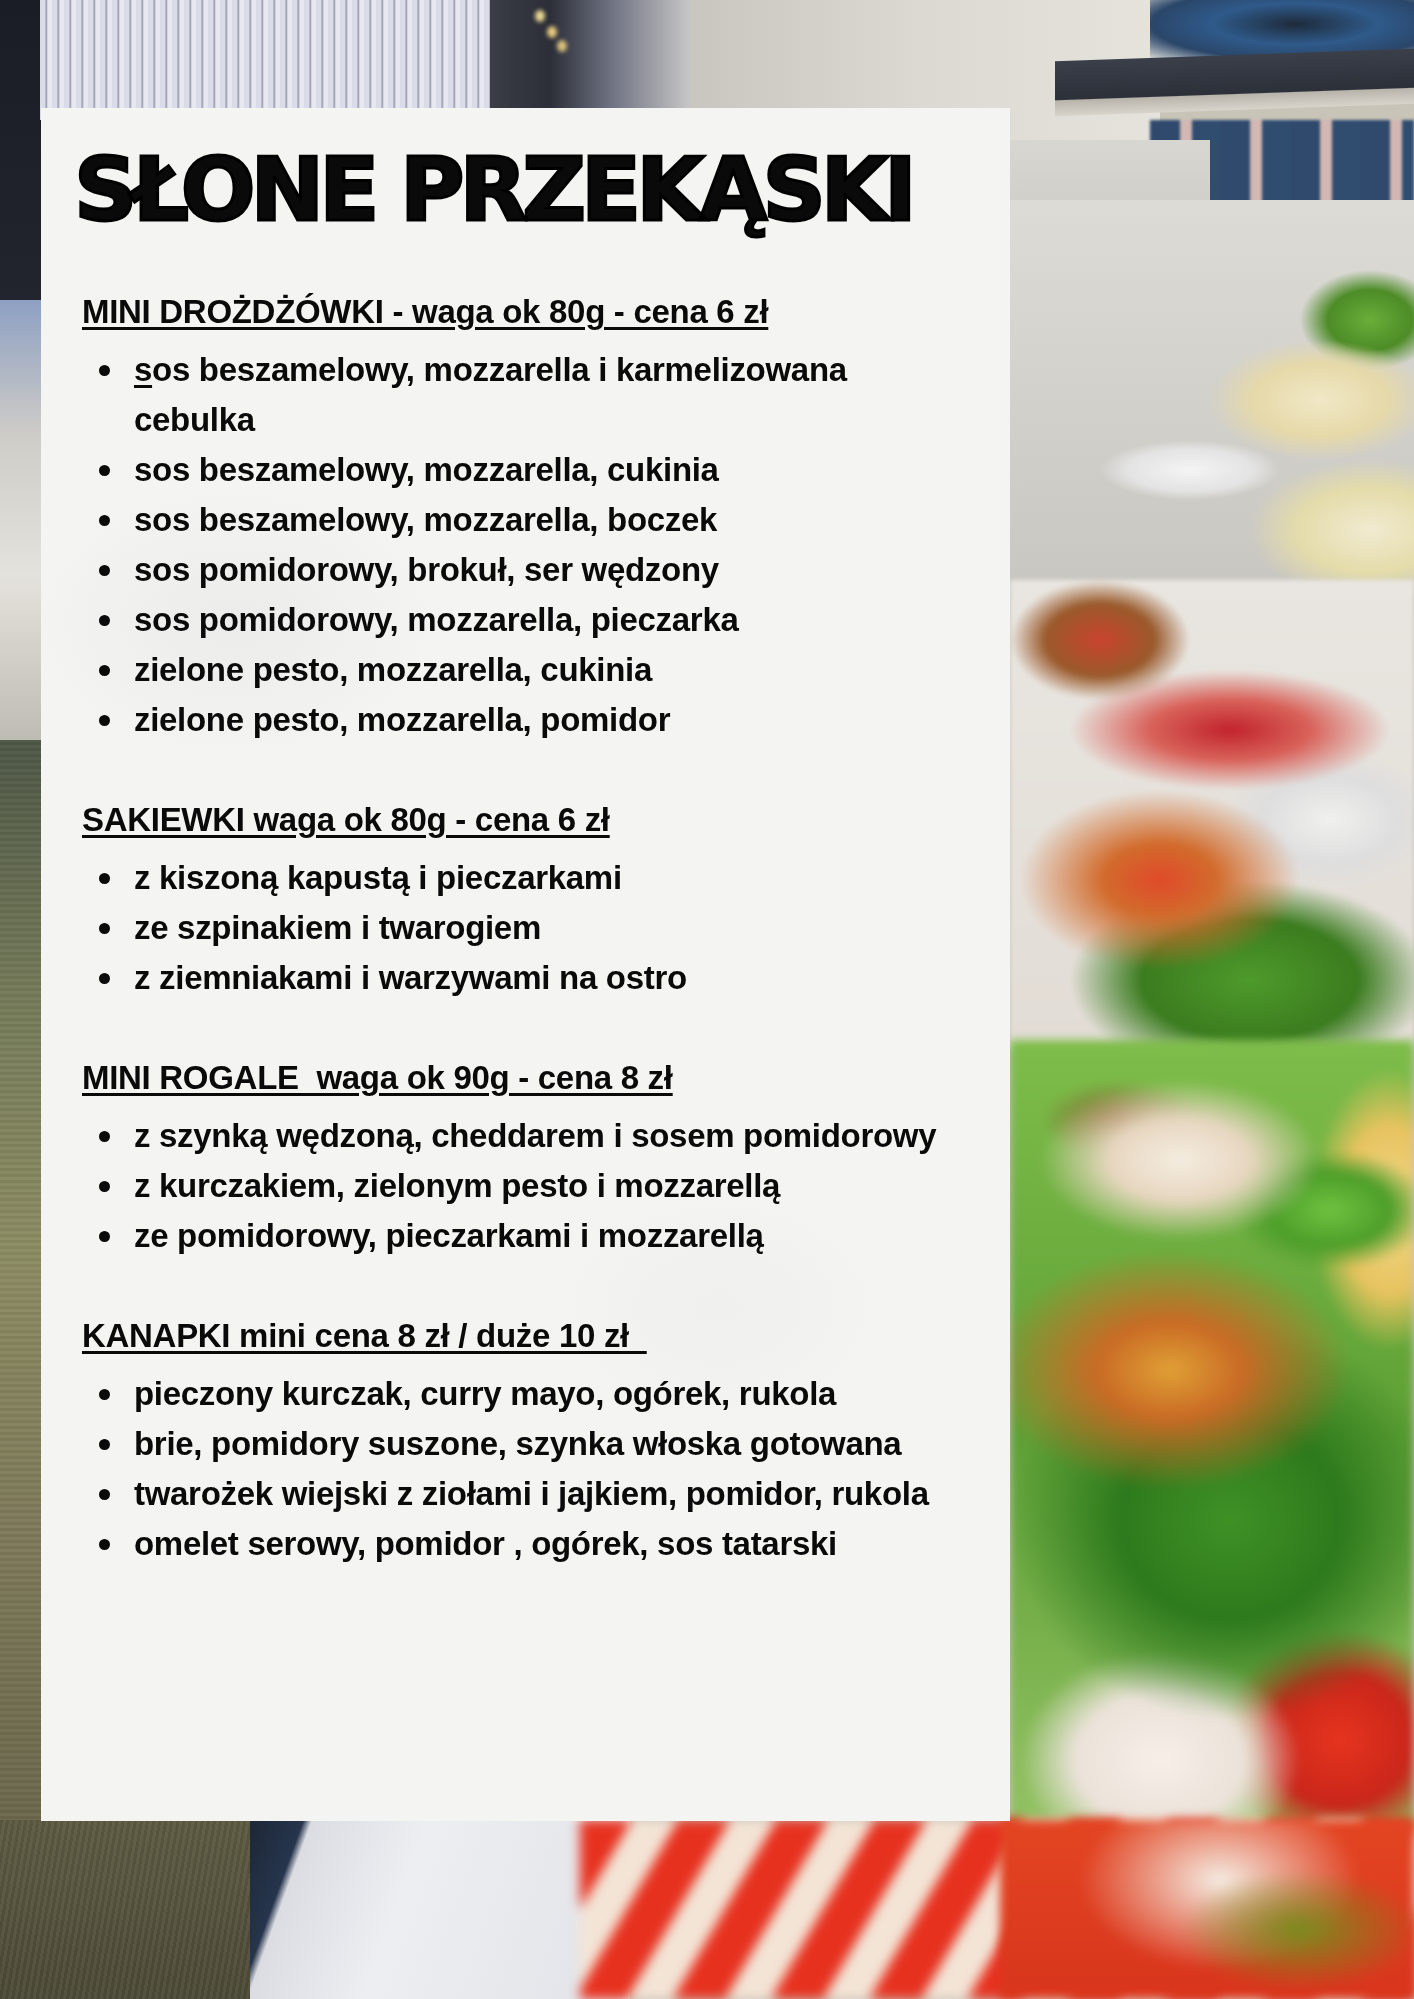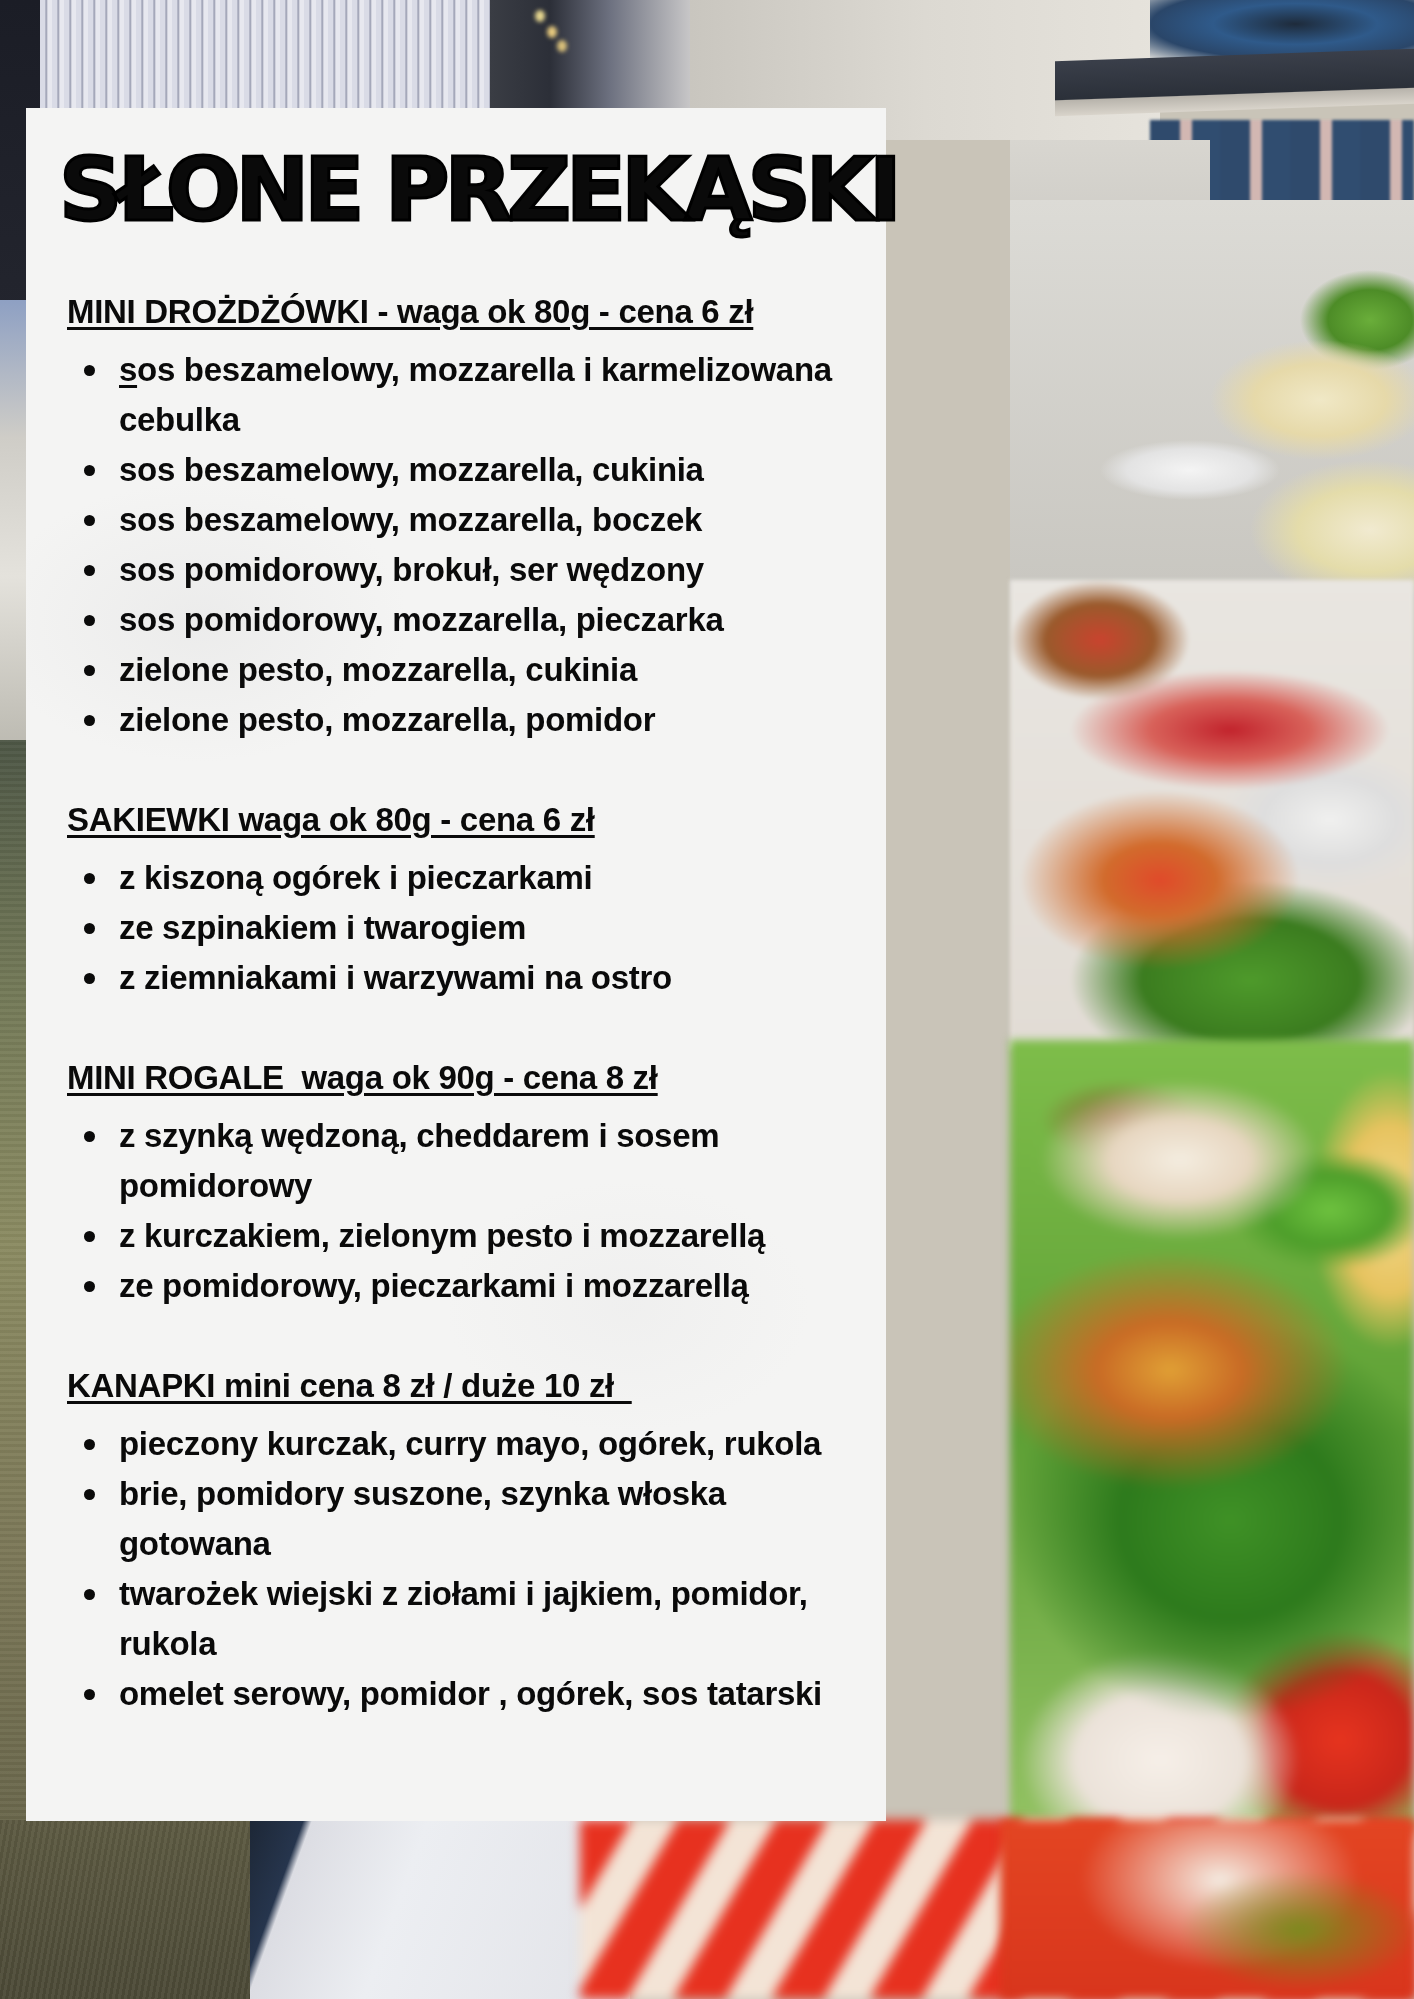--- a/index.html
+++ b/index.html
@@ -133,23 +133,23 @@
       background:
         radial-gradient(ellipse 120px 60px at 300px 110px, #7b8a1d 0%, transparent 100%),
         radial-gradient(ellipse 140px 90px at 220px 60px, #f4ece2 0%, transparent 100%),
         linear-gradient(180deg, #e34522 0%, #d8351c 100%);
       filter: blur(5px);
     }
 
     
     .panel {
       position: absolute;
-      left: 26px;
+      left: 41px;
       top: 108px;
-      width: 860px;
+      width: 969px;
       height: 1713px;
       background:
         radial-gradient(ellipse 300px 200px at 20% 30%, rgba(230,230,230,0.6), transparent 70%),
         radial-gradient(ellipse 260px 180px at 70% 70%, rgba(235,235,235,0.5), transparent 70%),
         #f4f4f3;
       box-sizing: border-box;
       padding: 38px 33px 0 33px;
       color: #0a0a0a;
     }
     .title {
@@ -273,21 +273,21 @@
           <span class="item-text">zielone pesto, mozzarella, pomidor</span>
         </li>
       </ul>
     </section>
 
     <section class="section">
       <h2 class="section-heading">SAKIEWKI waga ok 80g - cena 6 zł</h2>
       <ul class="items">
         <li class="item">
           <span class="bullet"></span>
-          <span class="item-text">z kiszoną ogórek i pieczarkami</span>
+          <span class="item-text">z kiszoną kapustą i pieczarkami</span>
         </li>
         <li class="item">
           <span class="bullet"></span>
           <span class="item-text">ze szpinakiem i twarogiem</span>
         </li>
         <li class="item">
           <span class="bullet"></span>
           <span class="item-text">z ziemniakami i warzywami na ostro</span>
         </li>
       </ul>

